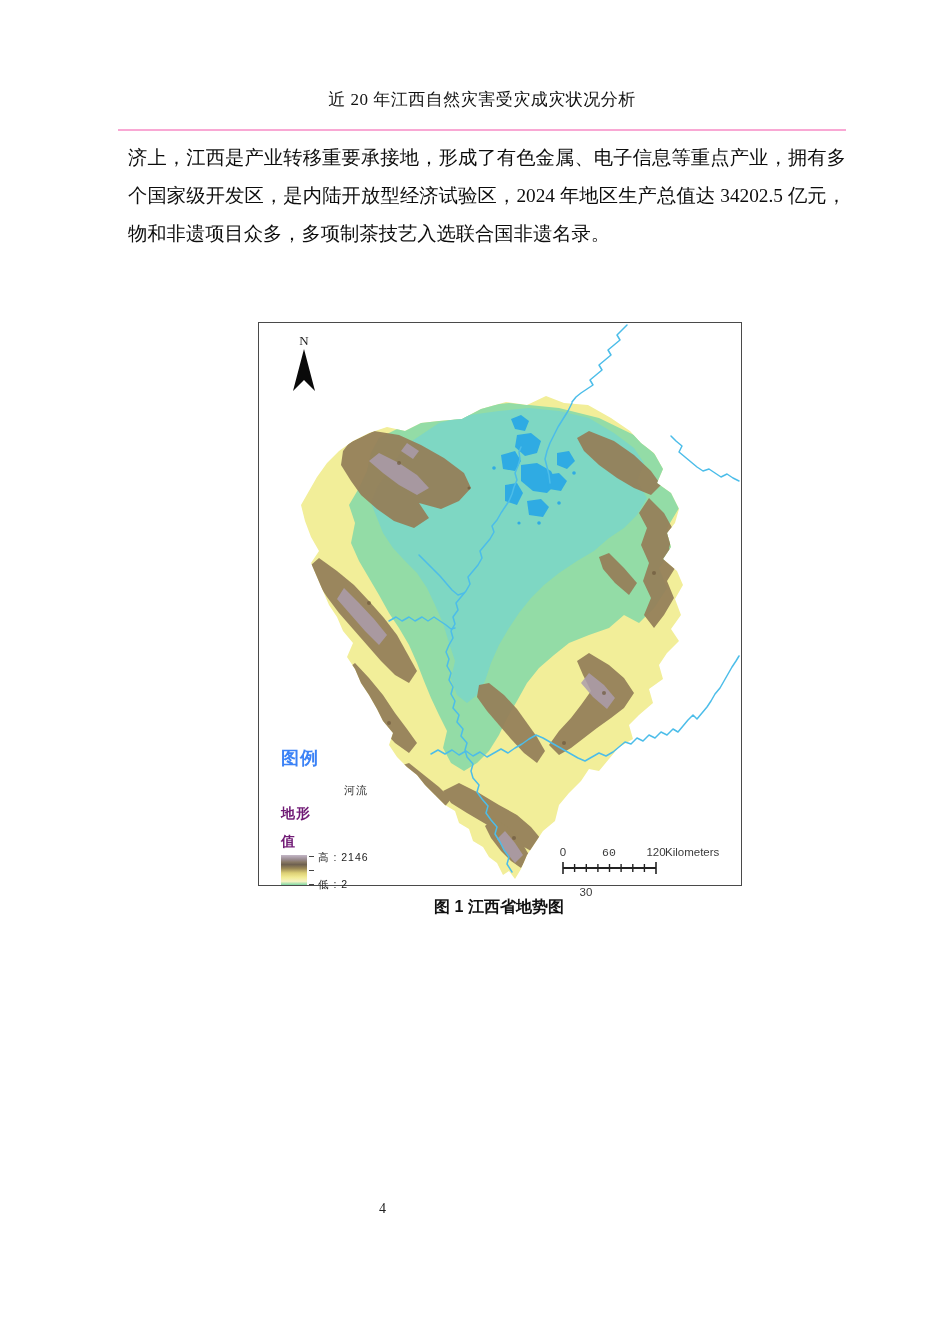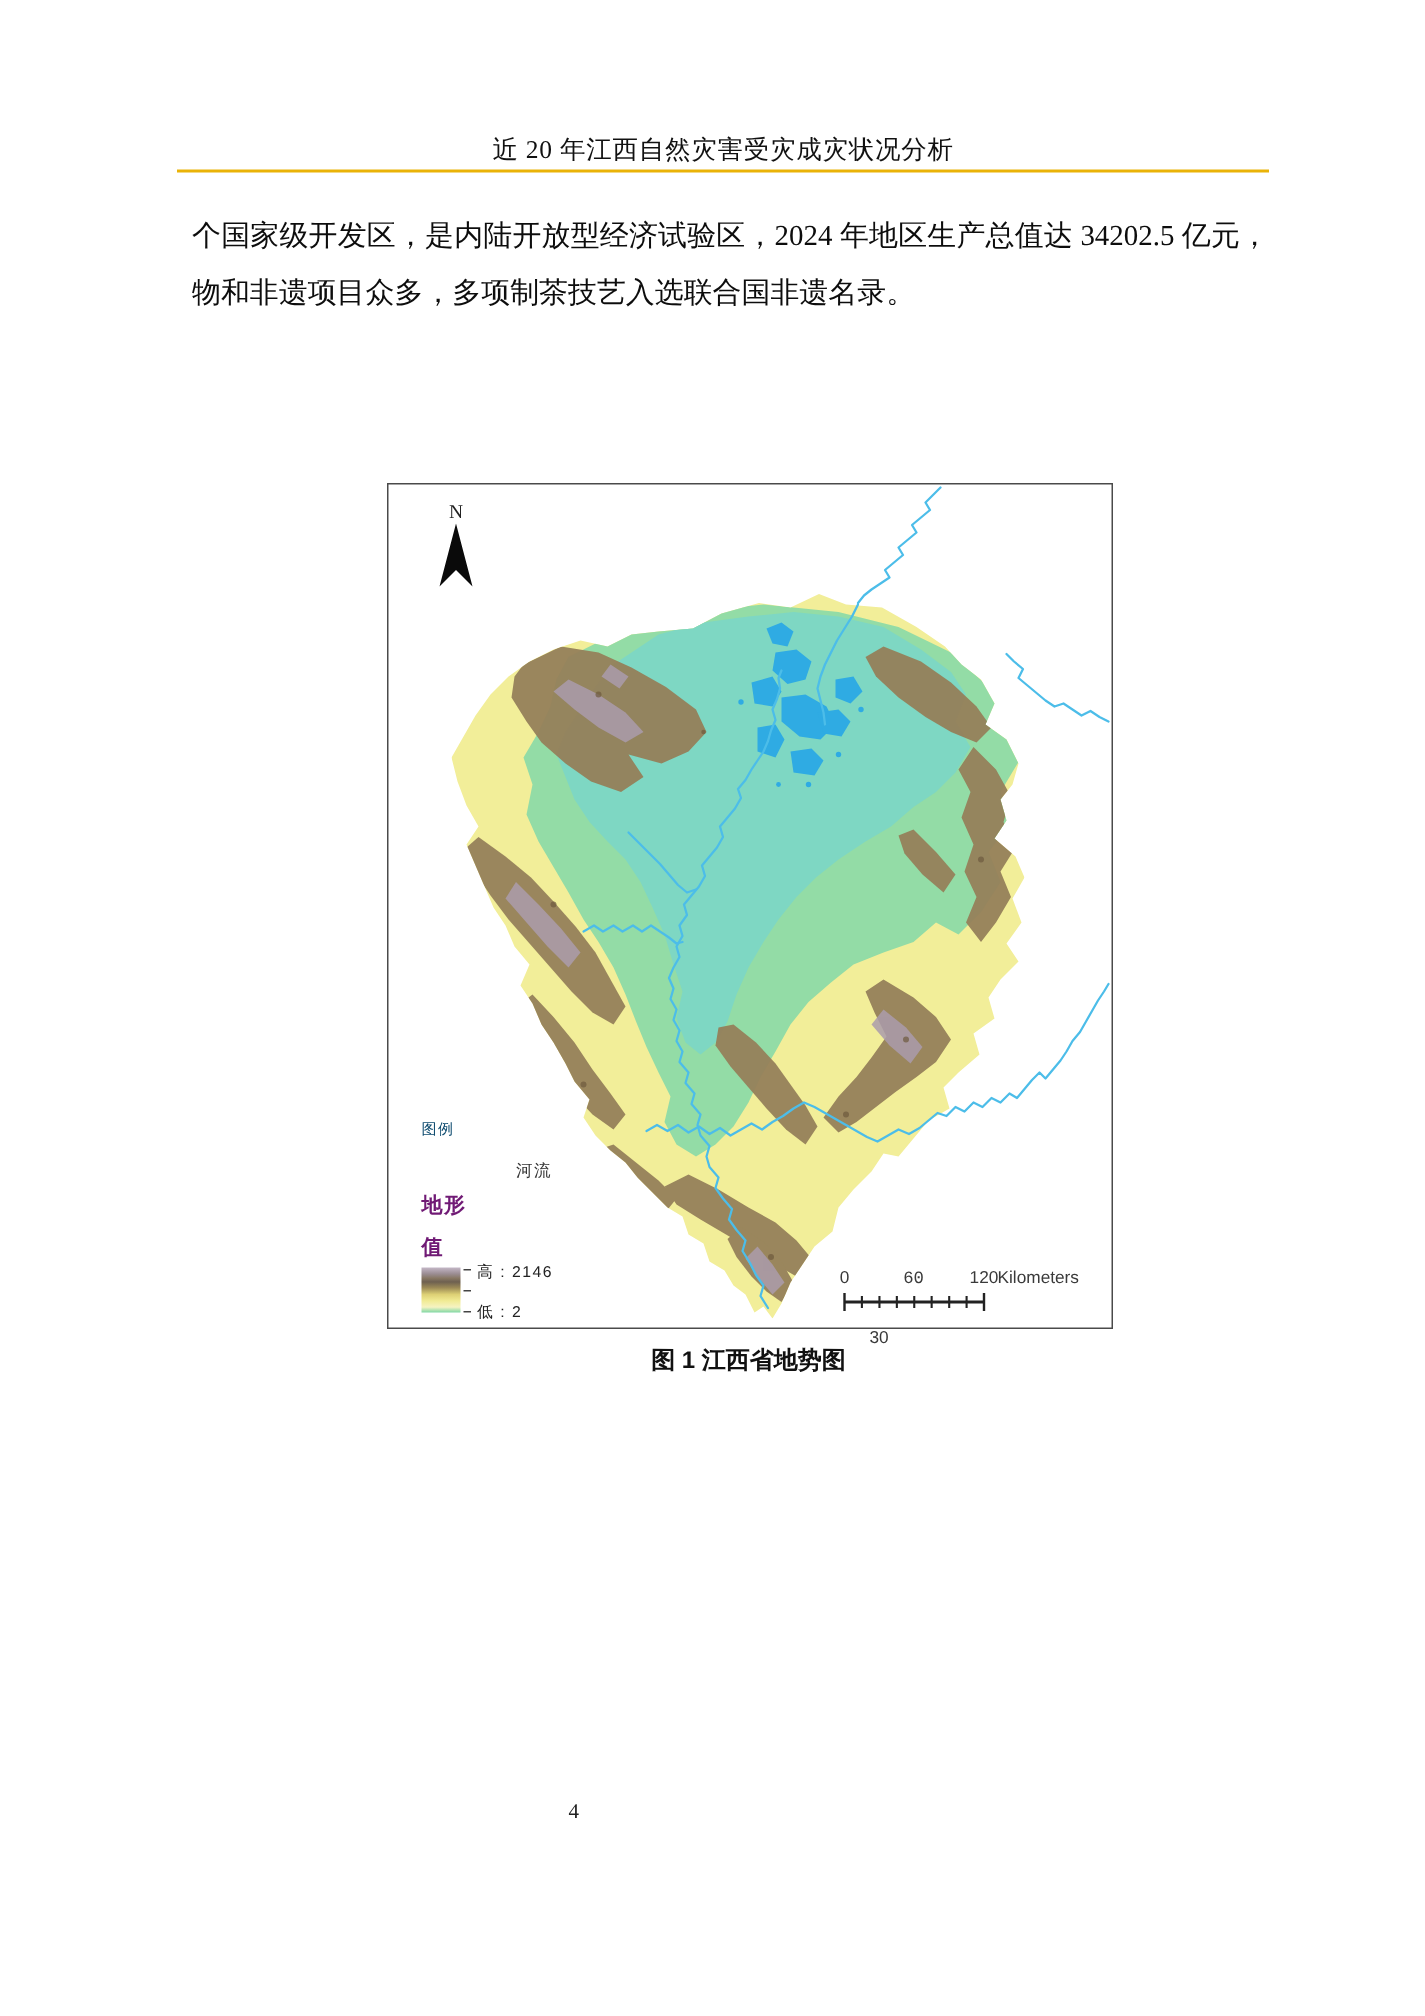--- a/index.html
+++ b/index.html
@@ -1,21 +1,21 @@
 <!DOCTYPE html>
 <html><head>
 <meta charset="utf-8">
 <style>
   html,body{margin:0;padding:0;background:#e8e8e8;}
   .page{position:relative;width:950px;height:1344px;background:#ffffff;margin:0 auto;
         font-family:"Liberation Serif","DejaVu Serif",serif;color:#1a1a1a;overflow:hidden;}
 
   
   .header{position:absolute;left:118px;top:90px;width:728px;
-          border-bottom:2px solid #eab308;padding-bottom:4px;}
+          border-bottom:2px solid #f9a8d4;padding-bottom:20px;}
   .header-title{font-size:17px;line-height:19px;text-align:center;letter-spacing:.5px;color:#111;}
 
   
   .body-text{position:absolute;left:128px;top:139px;width:718px;font-size:19.3px;color:#0d0d0d;}
   .bline{height:38px;line-height:38px;white-space:nowrap;}
   .bline.just{text-align:justify;text-align-last:justify;white-space:normal;
               overflow:hidden;}
 
   
   .map-frame{position:absolute;left:258px;top:322px;width:482px;height:562px;
@@ -23,21 +23,21 @@
   .map-frame svg.art{position:absolute;left:0;top:0;}
 
   
   .north{position:absolute;left:30px;top:10px;width:30px;text-align:center;}
   .north-n{font-size:13px;line-height:15px;font-family:"Liberation Serif",serif;color:#222;}
   .north svg{display:block;margin:1px auto 0 auto;}
 
   
   .legend{position:absolute;left:22px;top:423px;width:150px;
           font-family:"Liberation Sans","DejaVu Sans",sans-serif;color:#222;}
-  .lg-title{font-size:10px;font-weight:normal;letter-spacing:1px;color:#0c4a6e;}
+  .lg-title{font-size:18px;font-weight:bold;letter-spacing:1px;color:#3b82f6;}
   .lg-river-row{margin-top:13px;display:flex;align-items:center;height:12px;flex-direction:column;}
   .river-sample{display:inline-block;width:30px;height:2px;background:#8fd6ec;margin-right:8px;}
   .lg-river-label{font-size:11px;letter-spacing:1px;color:#333;}
   .lg-terrain{margin-top:8px;font-size:14px;font-weight:bold;letter-spacing:1px;line-height:20px;color:#701a75;}
   .ramp-wrap{position:relative;margin-top:4px;height:36px;}
   .ramp{position:absolute;left:0;top:0;width:26px;height:30px;
         background:linear-gradient(to bottom,
           #c4b7c7 0%, #9b8d93 14%, #877763 24%, #6e6050 32%, #9c8a56 45%,
           #ddd075 60%, #f1eb94 74%, #f6f3c2 88%, #7fd7a4 100%);}
   .ramp-tick{position:absolute;width:5px;height:1px;background:#444;}
@@ -62,20 +62,21 @@
 </head>
 <body>
 
 <div class="page">
 
   <div class="header">
     <div class="header-title">近 20 年江西自然灾害受灾成灾状况分析</div>
   </div>
 
   <div class="body-text">
+    <div class="bline just">济上，江西是产业转移重要承接地，形成了有色金属、电子信息等重点产业，拥有多</div>
     <div class="bline just">个国家级开发区，是内陆开放型经济试验区，2024 年地区生产总值达 34202.5 亿元，</div>
     <div class="bline">物和非遗项目众多，多项制茶技艺入选联合国非遗名录。</div>
   </div>
 
   <div class="map-frame">
 
     <svg class="art" width="482" height="562" viewBox="0 0 482 562">
       <defs>
         <clipPath id="prov">
           <path d="M203,96 L222,86 247,79 268,82 287,73 305,80 329,82 352,95 371,108 382,120 395,130 404,146 398,160 412,170 420,186 416,200 408,210 412,224 404,236 418,248 424,262 416,276 422,292 412,306 420,318 408,330 400,342 404,356 390,366 394,380 380,392 370,402 374,416 360,424 350,436 340,448 330,446 322,458 310,470 300,482 296,498 284,508 276,520 268,532 262,546 256,556 250,548 244,552 238,540 230,534 224,524 214,518 210,506 200,500 196,488 186,482 176,472 166,462 158,452 148,444 138,434 130,422 134,410 124,398 118,386 110,372 102,360 96,346 88,334 94,320 84,308 78,294 70,282 64,268 58,254 52,240 60,228 52,214 46,198 42,182 50,168 58,154 68,140 80,128 94,118 110,110 128,104 146,108 162,100 180,98 Z"></path>

